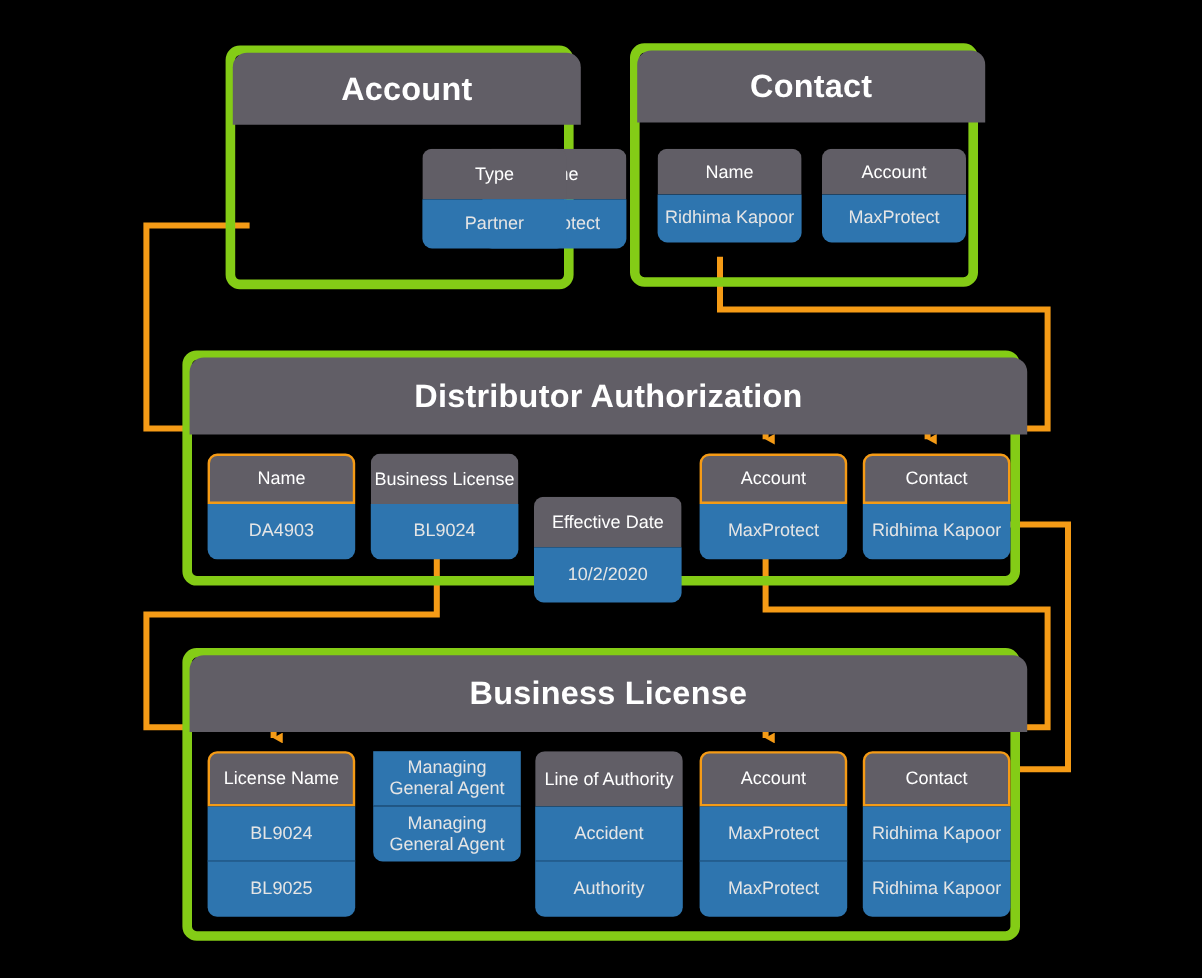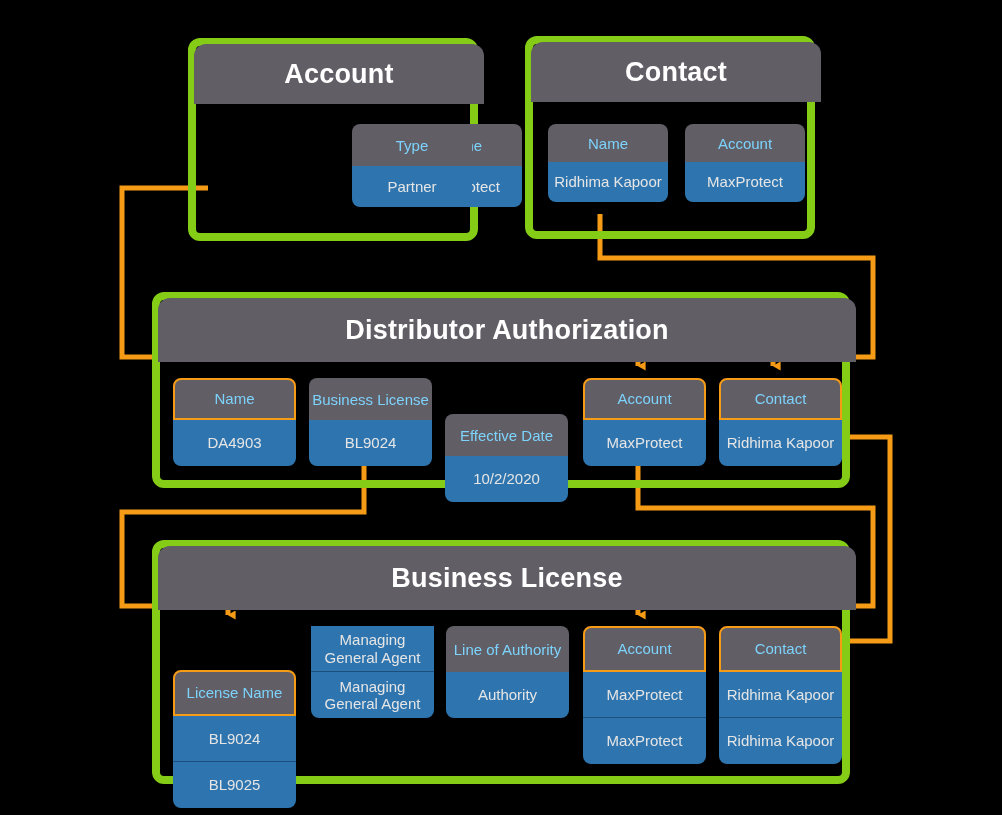--- a/index.html
+++ b/index.html
@@ -48,21 +48,21 @@
     box-sizing: border-box;
   }
 
   
   .field {
     position: absolute;
     box-sizing: border-box;
   }
   .field-head {
     background: #615e66;
-    color: #7dd3fc;
+    color: #ffffff;
     border-radius: 8px 8px 0 0;
     display: flex;
     align-items: center;
     justify-content: center;
     text-align: center;
     font-size: 15px;
     box-sizing: border-box;
     border: 2px solid transparent;
     border-bottom: none;
     line-height: 1.1;
@@ -180,32 +180,33 @@
     <div class="field" style="left:559px; top:78px; width:123px; height:88px;">
       <div class="field-head hl" style="height:42px;">Contact</div>
       <div class="field-val last" style="height:46px;">Ridhima Kapoor</div>
     </div>
   </div>
 
   <div class="entity" style="left:152px; top:540px; width:698px; height:244px;">
     <div class="entity-title" style="width:698px; height:64px;">Business License</div>
 
     <div class="field" style="left:13px; top:78px; width:123px; height:138px;">
-      <div class="field-head hl" style="height:46px;margin-top:44px;">License Name</div>
+      <div class="field-head hl" style="height:46px;">License Name</div>
       <div class="field-val" style="height:46px;">BL9024</div>
       <div class="field-val last" style="height:46px;">BL9025</div>
     </div>
 
     <div class="field" style="left:151px; top:78px; width:123px; height:138px;">
       <div class="field-val" style="height:46px;">Managing General Agent</div>
       <div class="field-val last" style="height:46px;">Managing General Agent</div>
     </div>
 
     <div class="field" style="left:286px; top:78px; width:123px; height:138px;">
       <div class="field-head" style="height:46px;">Line of Authority</div>
+      <div class="field-val" style="height:46px;">Accident</div>
       <div class="field-val last" style="height:46px;">Authority</div>
     </div>
 
     <div class="field" style="left:423px; top:78px; width:123px; height:138px;">
       <div class="field-head hl" style="height:46px;">Account</div>
       <div class="field-val" style="height:46px;">MaxProtect</div>
       <div class="field-val last" style="height:46px;">MaxProtect</div>
     </div>
 
     <div class="field" style="left:559px; top:78px; width:123px; height:138px;">

